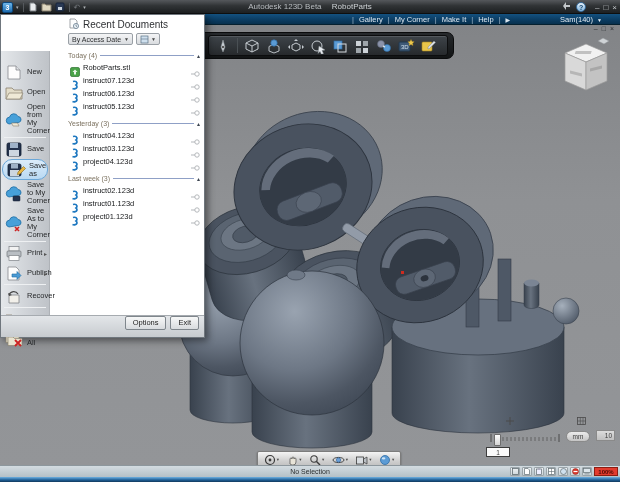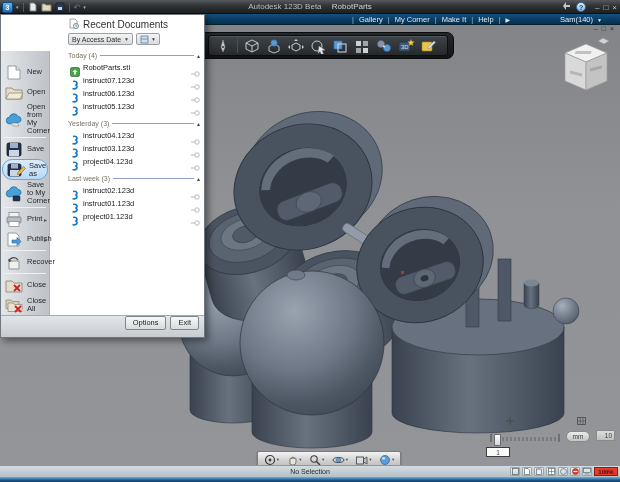--- a/index.html
+++ b/index.html
@@ -501,20 +501,29 @@
       <div class="fm-item two">
         <span class="fm-icon">
             <svg width="20" height="17">
               <path d="M5 12 a3.5 3.5 0 0 1 .5 -6.9 A4.5 4.5 0 0 1 14 4.5 a3 3 0 0 1 .8 5.9 z" fill="#47a0d9" stroke="#1d6ca3" stroke-width="0.8"></path>
               <rect x="9" y="11" width="7" height="5" rx="0.8" fill="#24324c" stroke="#101d31" stroke-width="0.5"></rect>
             </svg>
           </span>
         <span class="fm-label">Save to My Corner</span>
       </div>
 
+      <div class="fm-item two">
+        <span class="fm-icon">
+            <svg width="20" height="17">
+              <path d="M5 12 a3.5 3.5 0 0 1 .5 -6.9 A4.5 4.5 0 0 1 14 4.5 a3 3 0 0 1 .8 5.9 z" fill="#47a0d9" stroke="#1d6ca3" stroke-width="0.8"></path>
+              <path d="M11 16 l4 -4 m0 4 l-4 -4" stroke="#cc2222" stroke-width="1.6"></path>
+            </svg>
+          </span>
+        <span class="fm-label">Save As to My Corner</span>
+      </div>
       <div class="fm-sep"></div>
 
       <div class="fm-item">
         <span class="fm-icon">
             <svg width="20" height="17">
               <rect x="5" y="1.5" width="10" height="4.5" fill="#f2f2f2" stroke="#7d8186" stroke-width="0.7"></rect>
               <rect x="3" y="6" width="14" height="6" rx="1" fill="#b9bec3" stroke="#70757a" stroke-width="0.7"></rect>
               <rect x="5" y="10.5" width="10" height="5" fill="#ffffff" stroke="#7d8186" stroke-width="0.7"></rect>
             </svg>
           </span>

